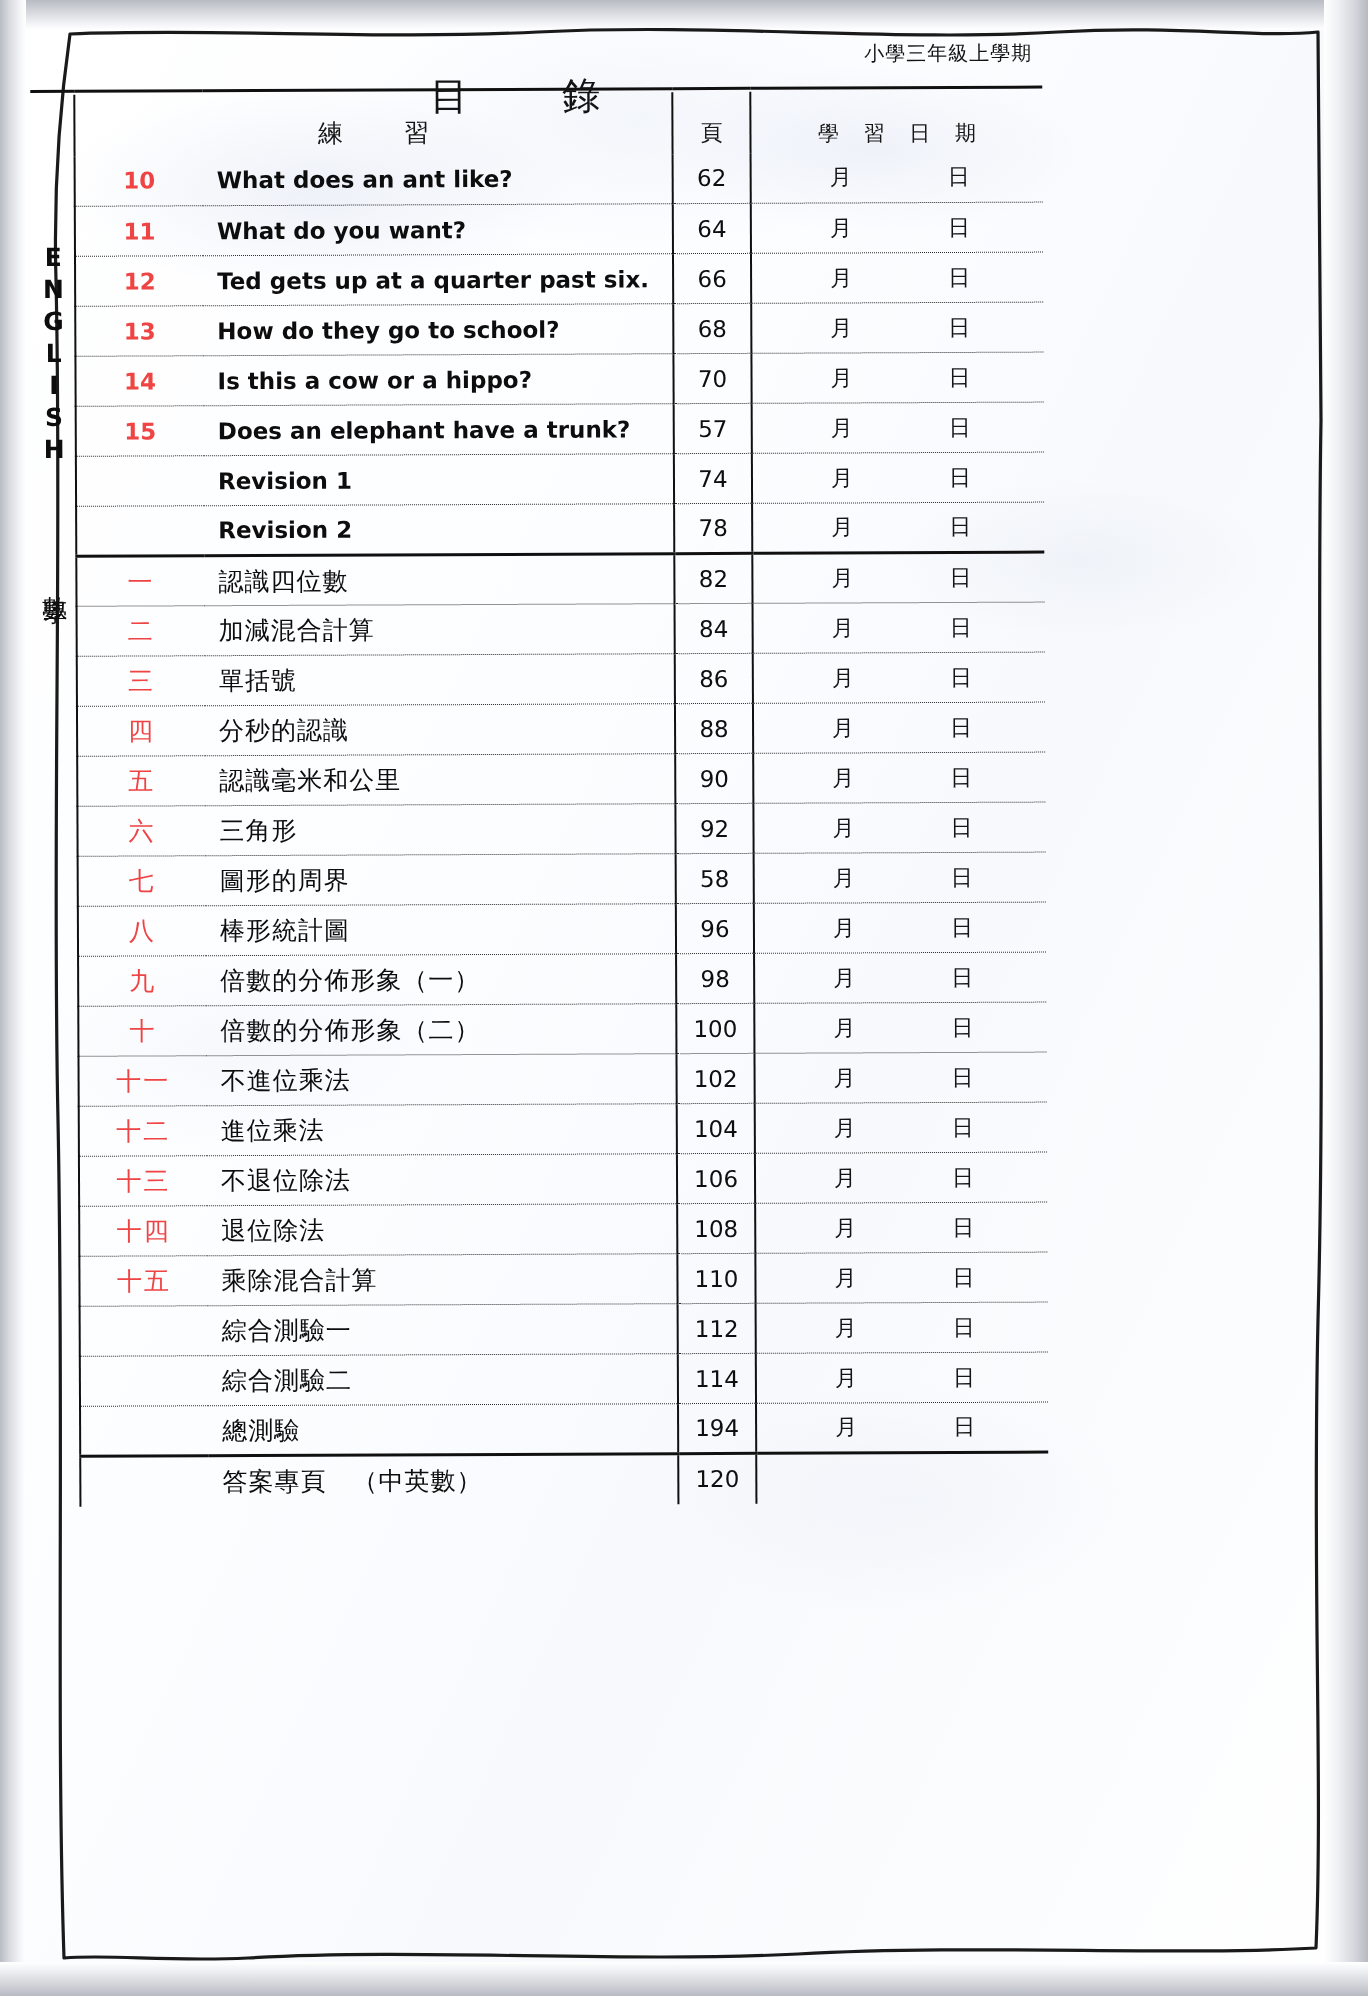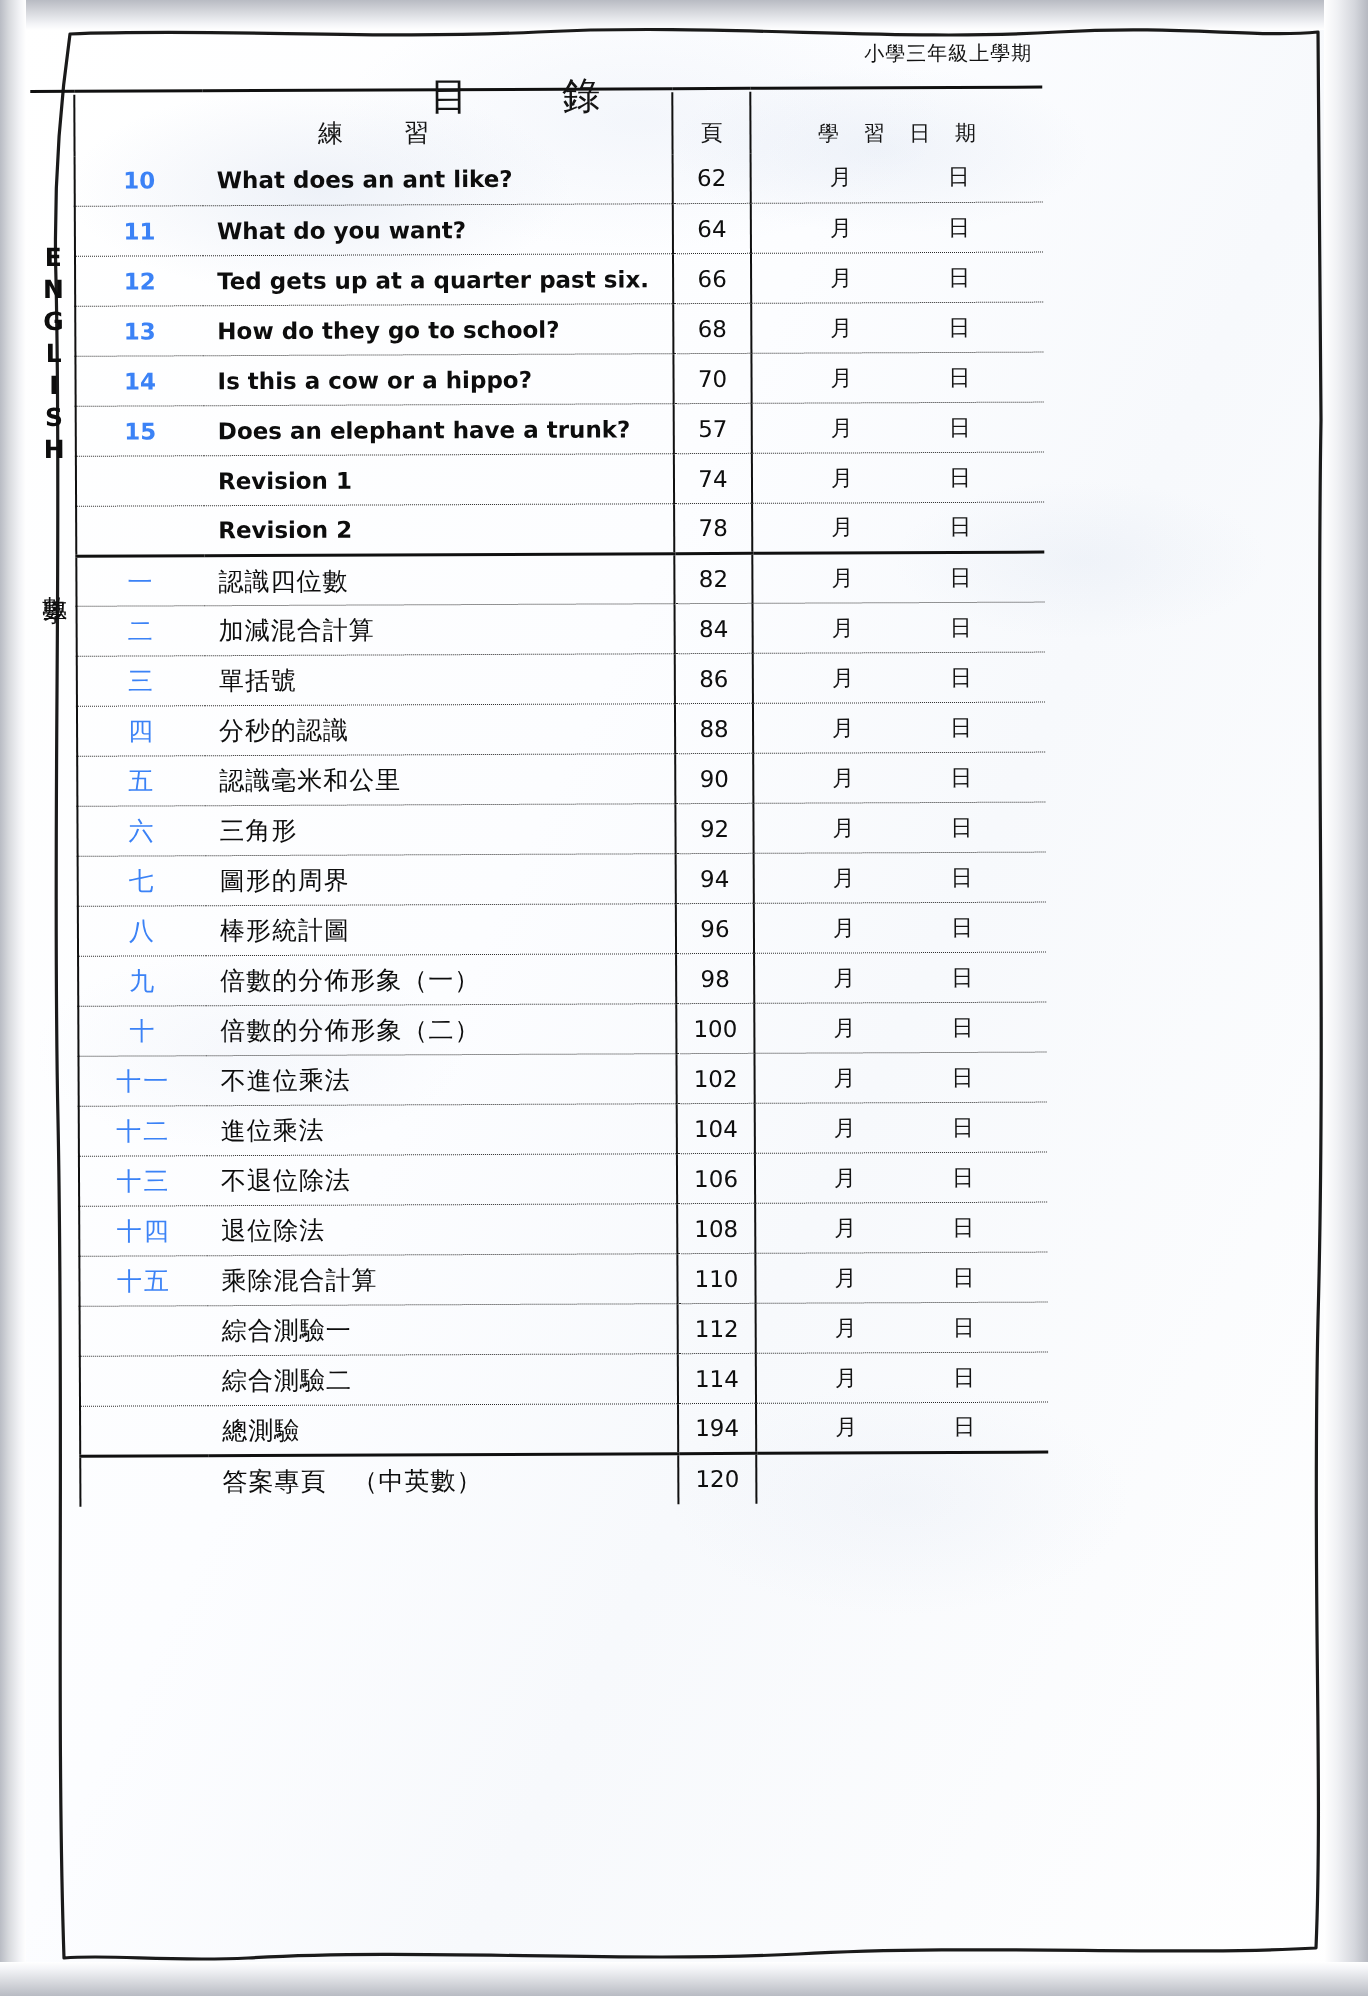--- a/index.html
+++ b/index.html
@@ -155,21 +155,21 @@
   .cell-sec {
     text-align: center;
     vertical-align: middle;
     border-right: 2.5px solid #101010;
   }
   .cell-no {
     text-align: center;
     vertical-align: middle;
     font-size: 23px;
     font-weight: bold;
-    color: #3b82f6;
+    color: #ef4444;
   }
   .cell-no.cn {
     font-family: "DejaVu Serif", "Liberation Serif", serif;
     font-weight: 400;
     font-size: 25px;
     letter-spacing: 2px;
   }
   .cell-title {
     vertical-align: middle;
     padding-left: 14px;
@@ -412,21 +412,21 @@
       <td class="cell-title cn">三角形</td>
       <td class="cell-page">92</td>
       <td class="cell-date">
         <span class="m">月</span>
         <span class="d">日</span>
       </td>
     </tr>
     <tr class="item-row">
       <td class="cell-no cn">七</td>
       <td class="cell-title cn">圖形的周界</td>
-      <td class="cell-page">94</td>
+      <td class="cell-page">58</td>
       <td class="cell-date">
         <span class="m">月</span>
         <span class="d">日</span>
       </td>
     </tr>
     <tr class="item-row">
       <td class="cell-no cn">八</td>
       <td class="cell-title cn">棒形統計圖</td>
       <td class="cell-page">96</td>
       <td class="cell-date">

